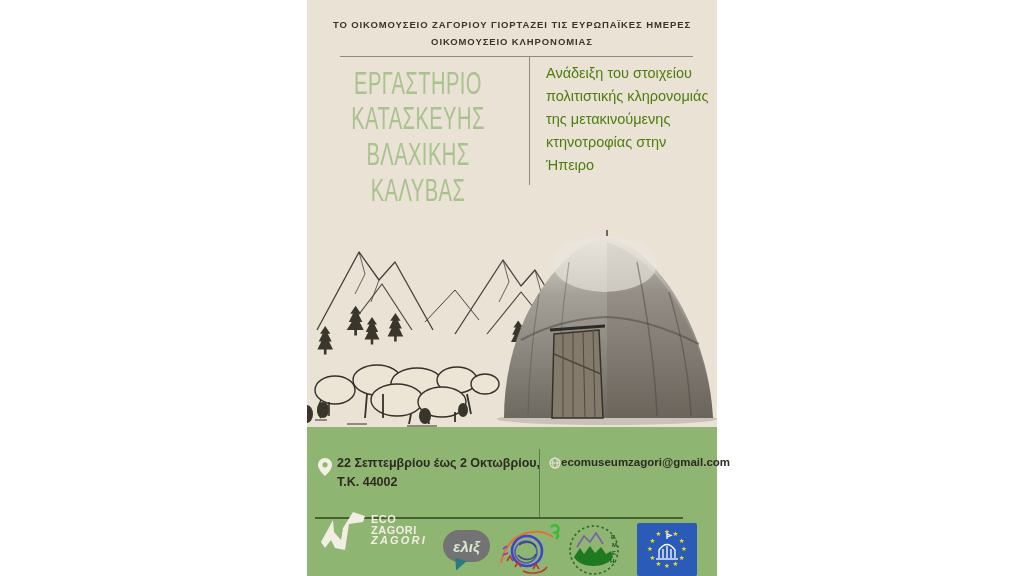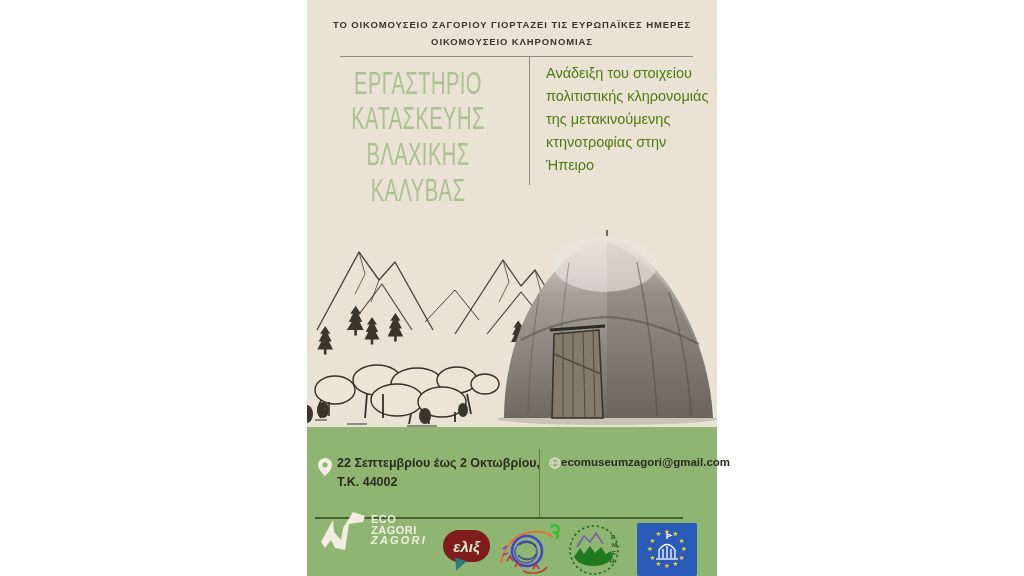--- a/index.html
+++ b/index.html
@@ -34,21 +34,21 @@
   .vline{position:absolute;left:232px;top:22px;width:1px;height:68px;background:#5d7a46;}
   .contact{position:absolute;left:242px;top:29px;font-size:11.5px;font-weight:bold;
            color:#2e2a22;line-height:1.2;}
   .contact .row{display:flex;align-items:center;gap:0;margin-bottom:5px;}
   .hline{position:absolute;left:8px;top:90px;width:368px;height:2px;background:#44612f;}
 
   
   .logo-eco{position:absolute;left:12px;top:83px;display:flex;align-items:center;gap:4px;}
   .eco-text{color:#f2eee2;font-weight:bold;font-size:11px;line-height:0.95;letter-spacing:0.5px;}
   .eco-text .z{font-size:11px;letter-spacing:2.2px;font-style:italic;}
-  .logo-elix{position:absolute;left:136px;top:103px;width:47px;height:32px;background:#7f1d1d;
+  .logo-elix{position:absolute;left:136px;top:103px;width:47px;height:32px;background:#737373;
              border-radius:16px;display:flex;align-items:center;justify-content:center;}
   .logo-elix .lbl{color:#d9ead3;font-weight:bold;font-size:15px;font-style:italic;}
   .elix-tail{position:absolute;left:146px;top:132px;width:0;height:0;
              border-left:5px solid transparent;border-right:7px solid transparent;
              border-top:12px solid #2a7a80;transform:rotate(18deg);}
   .logo-doodle{position:absolute;left:186px;top:94px;}
   .logo-emeh{position:absolute;left:260px;top:96px;}
   .logo-eu{position:absolute;left:330px;top:96px;}
 </style>
 </head>

